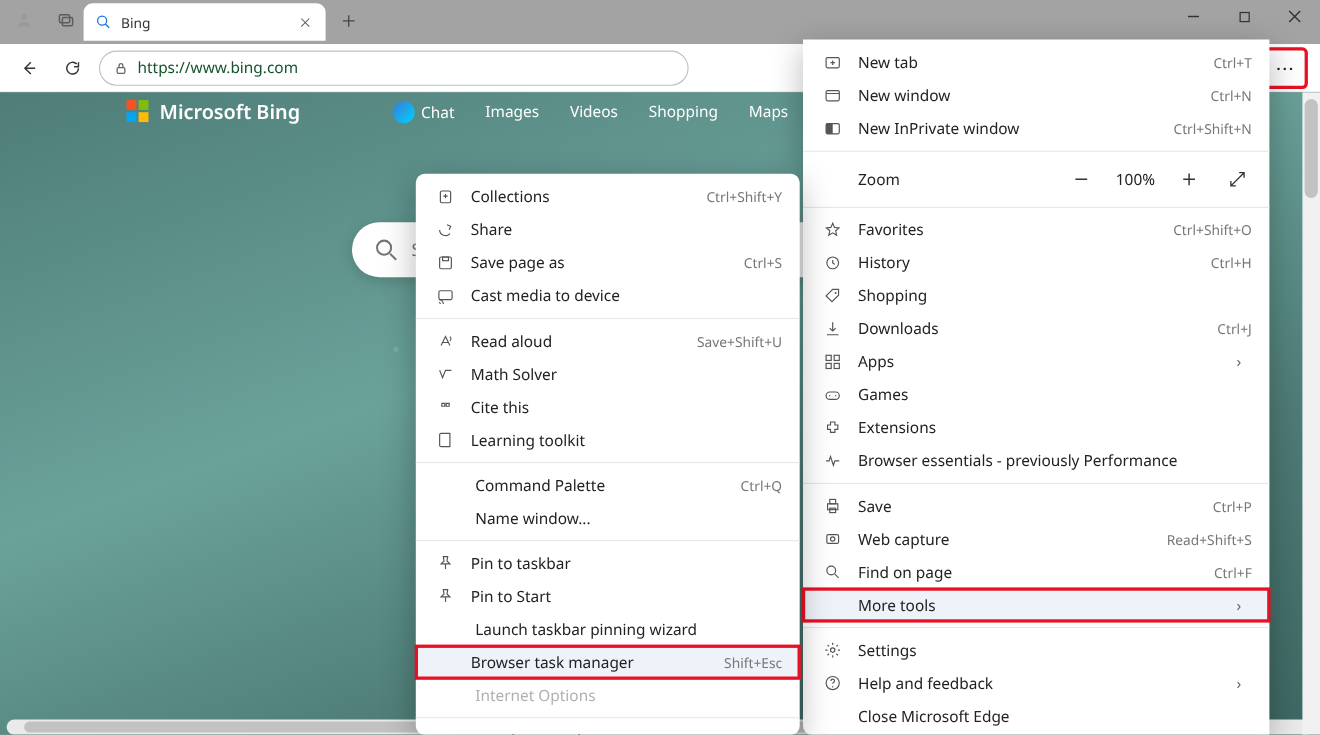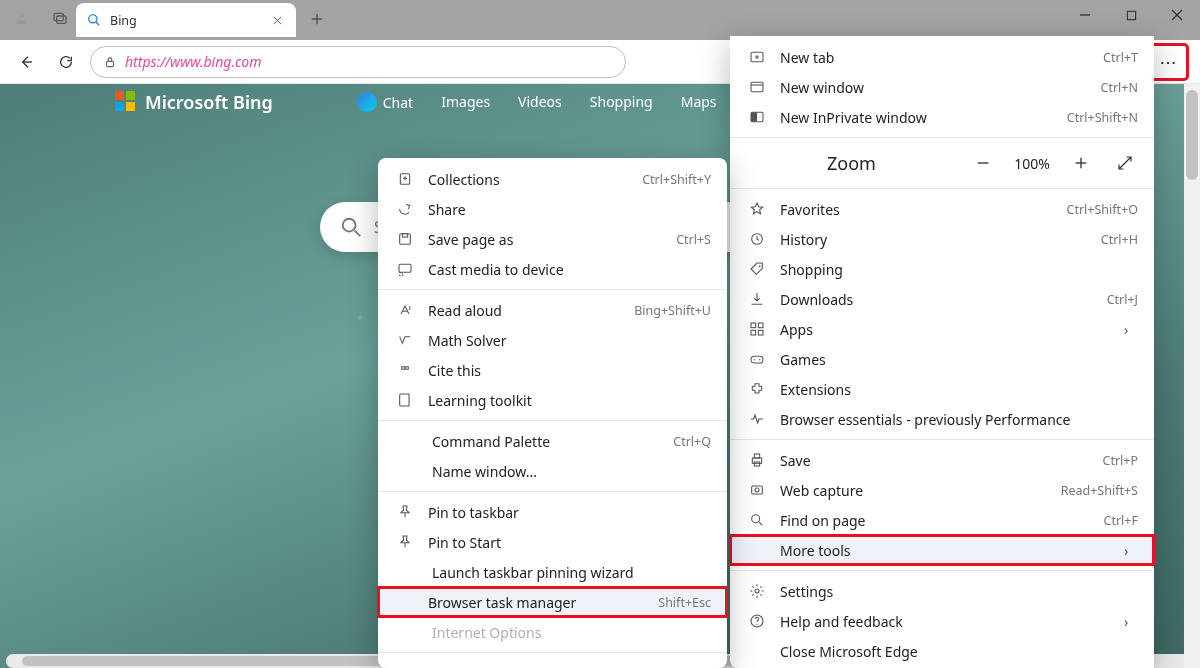--- a/index.html
+++ b/index.html
@@ -12,21 +12,21 @@
     .tab .favicon { width:16px; height:16px; display:flex; align-items:center; justify-content:center; }
     .tab .title { flex:1; font-size:12.5px; color:#333; }
     .tab .close { width:18px; height:18px; display:flex; align-items:center; justify-content:center; border-radius:3px; }
     .newtab-btn { width:30px; height:30px; display:flex; align-items:center; justify-content:center; margin:0 6px 2px 6px; border-radius:4px; }
     .win-controls { position:absolute; right:0; top:0; height:30px; display:flex; }
     .win-controls > div { width:46px; display:flex; align-items:center; justify-content:center; }
     
     .toolbar { height:44px; background:#fff; display:flex; align-items:center; padding:0 8px; gap:4px; border-bottom:1px solid #e7e7e7; }
     .icon-btn { width:36px; height:36px; display:flex; align-items:center; justify-content:center; border-radius:4px; }
     .addrbox { flex:1; height:32px; background:#fff; border:1px solid #bfbfbf; border-radius:16px; display:flex; align-items:center; padding:0 12px; gap:8px; margin:0 6px 0 2px; max-width:1020px;}
-    .addrbox .url { font-size:14px; color:#ec4899;font-style:italic; }
+    .addrbox .url { font-size:14px; color:#14532d; }
     .more-btn { width:38px; height:36px; display:flex; align-items:center; justify-content:center; border-radius:4px; margin-right:4px; }
     .hl-red { outline:3px solid #e81123; outline-offset:-2px; }
     
     .content { position:relative; height:calc(668px - 40px - 44px); background:#5a8a84;
       background-image:
         radial-gradient(circle at 30% 40%, rgba(255,255,255,.12) 0 2px, transparent 3px),
         radial-gradient(circle at 60% 60%, rgba(255,255,255,.10) 0 2px, transparent 3px),
         radial-gradient(circle at 80% 30%, rgba(255,255,255,.08) 0 2px, transparent 3px),
         linear-gradient(160deg,#4f7d78,#6aa29a 40%,#4e7c76 70%,#3d6762);
       overflow:hidden;
@@ -55,21 +55,21 @@
     .menu-row { height:30px; display:flex; align-items:center; padding:0 16px 0 18px; font-size:14px; position:relative; }
     .menu-row .ic { width:18px; height:18px; margin-right:14px; display:flex; align-items:center; justify-content:center; color:#555;}
     .menu-row .lbl { flex:1; color:#222;}
     .menu-row .sc  { color:#777; font-size:12.5px;}
     .menu-row .chev { width:14px; color:#666; }
     .menu-row.disabled .lbl{ color:#b0b0b0; }
     .menu-row.hover, .menu-row.selected { background:#eef3f9; }
     .menu-sep { height:1px; background:#e6e6e6; margin:5px 0;}
     .menu-row.highlight { outline:3px solid #e81123; outline-offset:-2px; }
     .zoom-row { padding:0 16px 0 50px; display:flex; align-items:center; height:40px; gap:18px;}
-    .zoom-row .zlbl{ flex:1; font-size:18px;margin-left:47px;}
+    .zoom-row .zlbl{ flex:1; font-size:14px;}
     .zoom-row .zbtn{ width:26px;height:26px;display:flex;align-items:center;justify-content:center;}
     .sub .menu-row .ic{ margin-right:14px;}
     .sub .noic { padding-left:54px;}
     .svg-ico{ width:16px; height:16px; }
     .dots{ letter-spacing:2px; font-weight:700; }
   </style>
 </head>
 <body>
 
 <div class="titlebar">
@@ -424,21 +424,21 @@
     </div>
   <div class="menu-sep"></div>
   <div class="menu-row">
       <span class="ic">
         <svg class="svg-ico" viewBox="0 0 24 24">
           <path d="M6 18L12 6l6 12M8 14h8" fill="none" stroke="#555" stroke-width="1.6"></path>
           <path d="M18 6c2 2 2 4 0 6" fill="none" stroke="#555" stroke-width="1.4"></path>
         </svg>
       </span>
       <span class="lbl">Read aloud</span>
-      <span class="sc">Bing+Shift+U</span>
+      <span class="sc">Save+Shift+U</span>
     </div>
   <div class="menu-row">
       <span class="ic">
         <svg class="svg-ico" viewBox="0 0 24 24">
           <path d="M4 7l4 10L12 7h8" fill="none" stroke="#555" stroke-width="1.6"></path>
         </svg>
       </span>
       <span class="lbl">Math Solver</span>
     </div>
   <div class="menu-row">

